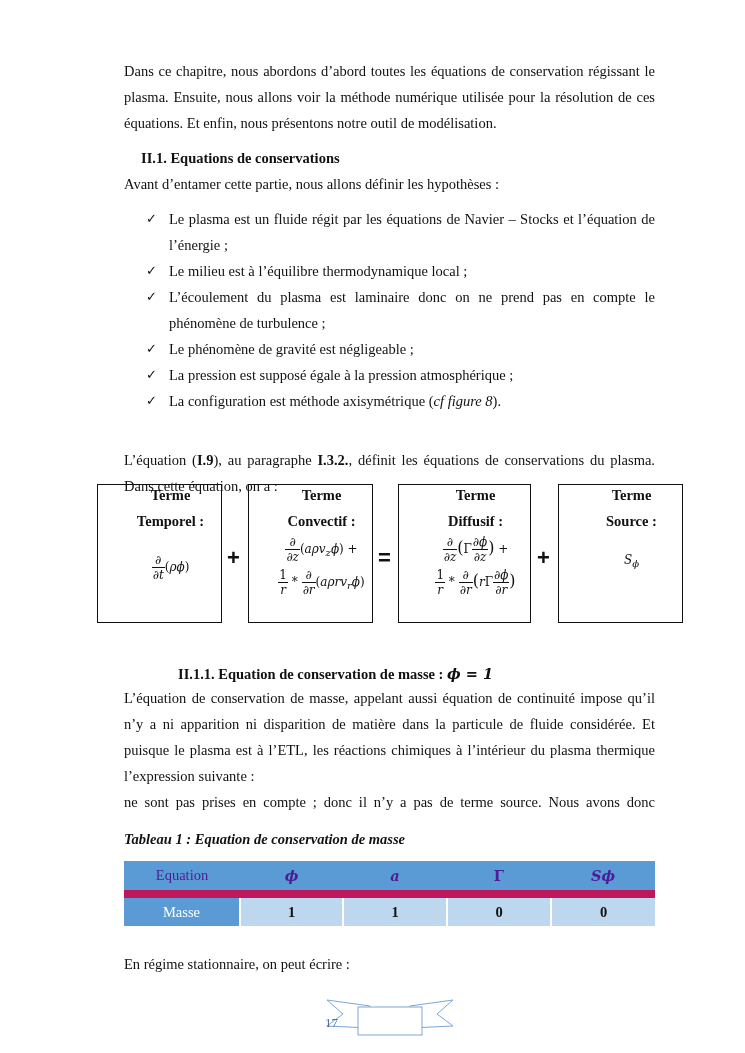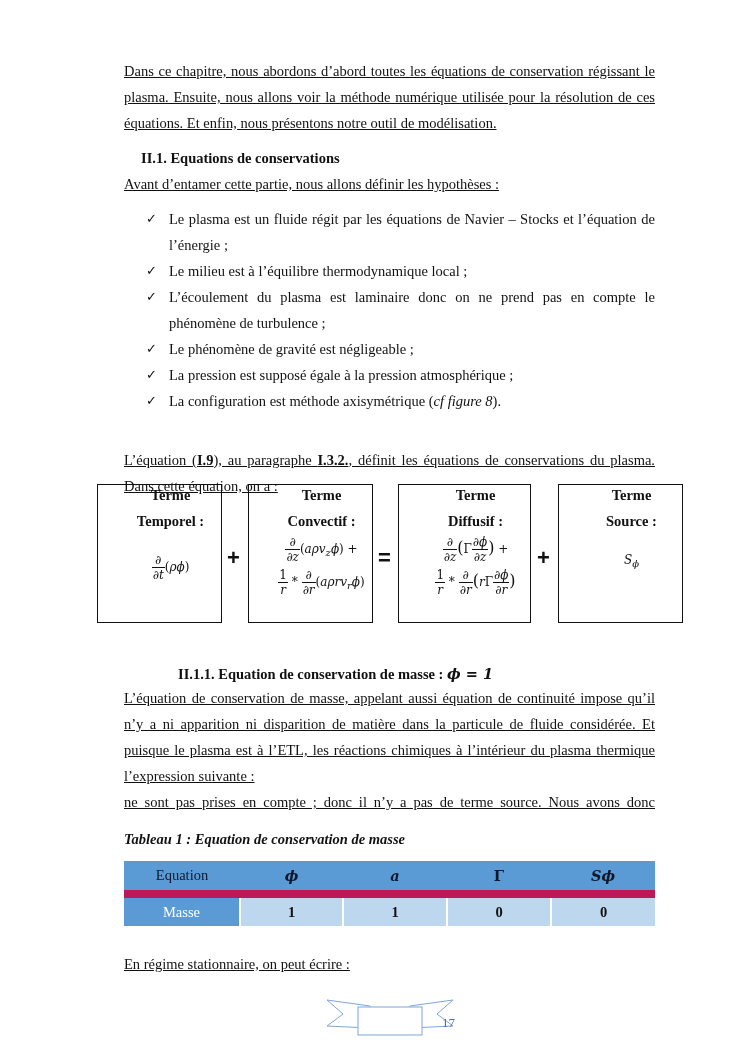--- a/index.html
+++ b/index.html
@@ -1,19 +1,19 @@
 <!DOCTYPE html>
 <html><head>
   <meta charset="utf-8">
   <style>
     html, body { margin: 0; padding: 0; background: #ffffff; }
     body { width: 745px; height: 1053px; position: relative; overflow: hidden;
            font-family: "Liberation Serif", serif; color: #111; font-size: 14.5px; }
     .para { position: absolute; left: 124px; width: 531px; line-height: 26px; text-align: justify; }
-    .para .ln { display: block; text-align-last: justify; text-decoration: underline; }
+    .para .ln { display: block; text-align-last: justify; }
     .para .ln.last { text-align-last: left; }
     .h2 { position: absolute; left: 141px; font-weight: bold; font-size: 14.5px; }
     .h3 { position: absolute; left: 178px; font-weight: bold; font-size: 14.5px; }
     .bullets { position: absolute; left: 146px; width: 509px; margin: 0; padding: 0; list-style: none; }
     .bullets li { position: relative; padding-left: 23px; line-height: 26px; }
     .bullets .chk { position: absolute; left: 0; top: 0; font-size: 13px; }
     .bullets .ln { display: block; text-align: justify; text-align-last: justify; }
     .bullets .ln.last { text-align-last: left; }
     .box { position: absolute; top: 484px; height: 139px; border: 1px solid #111; box-sizing: border-box;
            text-align: center; padding-left: 22px; }
@@ -22,25 +22,25 @@
     .op { position: absolute; top: 545px; font-family: "Liberation Sans", sans-serif; font-weight: bold; font-size: 22px; }
     .math { font-family: "DejaVu Serif", serif; font-size: 12px; font-style: italic; }
     .frac { display: inline-flex; flex-direction: column; vertical-align: middle; text-align: center; line-height: 14px; }
     .frac .num { border-bottom: 1px solid #111; padding: 0 1px; }
     .frac .den { padding: 0 1px; }
     .mrow { margin-top: 4px; white-space: nowrap; }
     .upright { font-style: normal; }
     .caption { position: absolute; left: 124px; top: 831px; font-weight: bold; font-style: italic; font-size: 14.5px; }
     table.tbl { position: absolute; left: 124px; top: 861px; width: 531px; border-collapse: collapse; font-size: 14.5px; }
     table.tbl td { text-align: center; padding: 0; }
-    table.tbl tr.hdr td { background: #5b9bd5; color: #0f172a; height: 29px; }
+    table.tbl tr.hdr td { background: #5b9bd5; color: #4c1d95; height: 29px; }
     table.tbl tr.body td { background: #bdd7ee; height: 28px; font-weight: bold; border-left: 2px solid #fff; border-top: 8px solid #be185d; }
     table.tbl tr.body td.first { background: #5b9bd5; color: #fff; font-weight: normal; border-left: none; }
     .pagebanner { position: absolute; left: 325px; top: 998px; width: 130px; height: 40px; }
-    .pagenum { position: absolute; left: 0; width: 130px; top: 17px; text-align: right; color: #4a6fa5; font-size: 13px; }
+    .pagenum { position: absolute; left: 0; width: 130px; top: 17px; text-align: left; color: #4a6fa5; font-size: 13px; }
   </style>
 </head>
 <body>
 
 <div class="para" style="top:58px;">
   <span class="ln">Dans ce chapitre, nous abordons d’abord toutes les équations de conservation régissant le</span>
   <span class="ln">plasma. Ensuite, nous allons voir la méthode numérique utilisée pour la résolution de ces</span>
   <span class="ln last">équations. Et enfin, nous présentons notre outil de modélisation.</span>
 </div>
 

